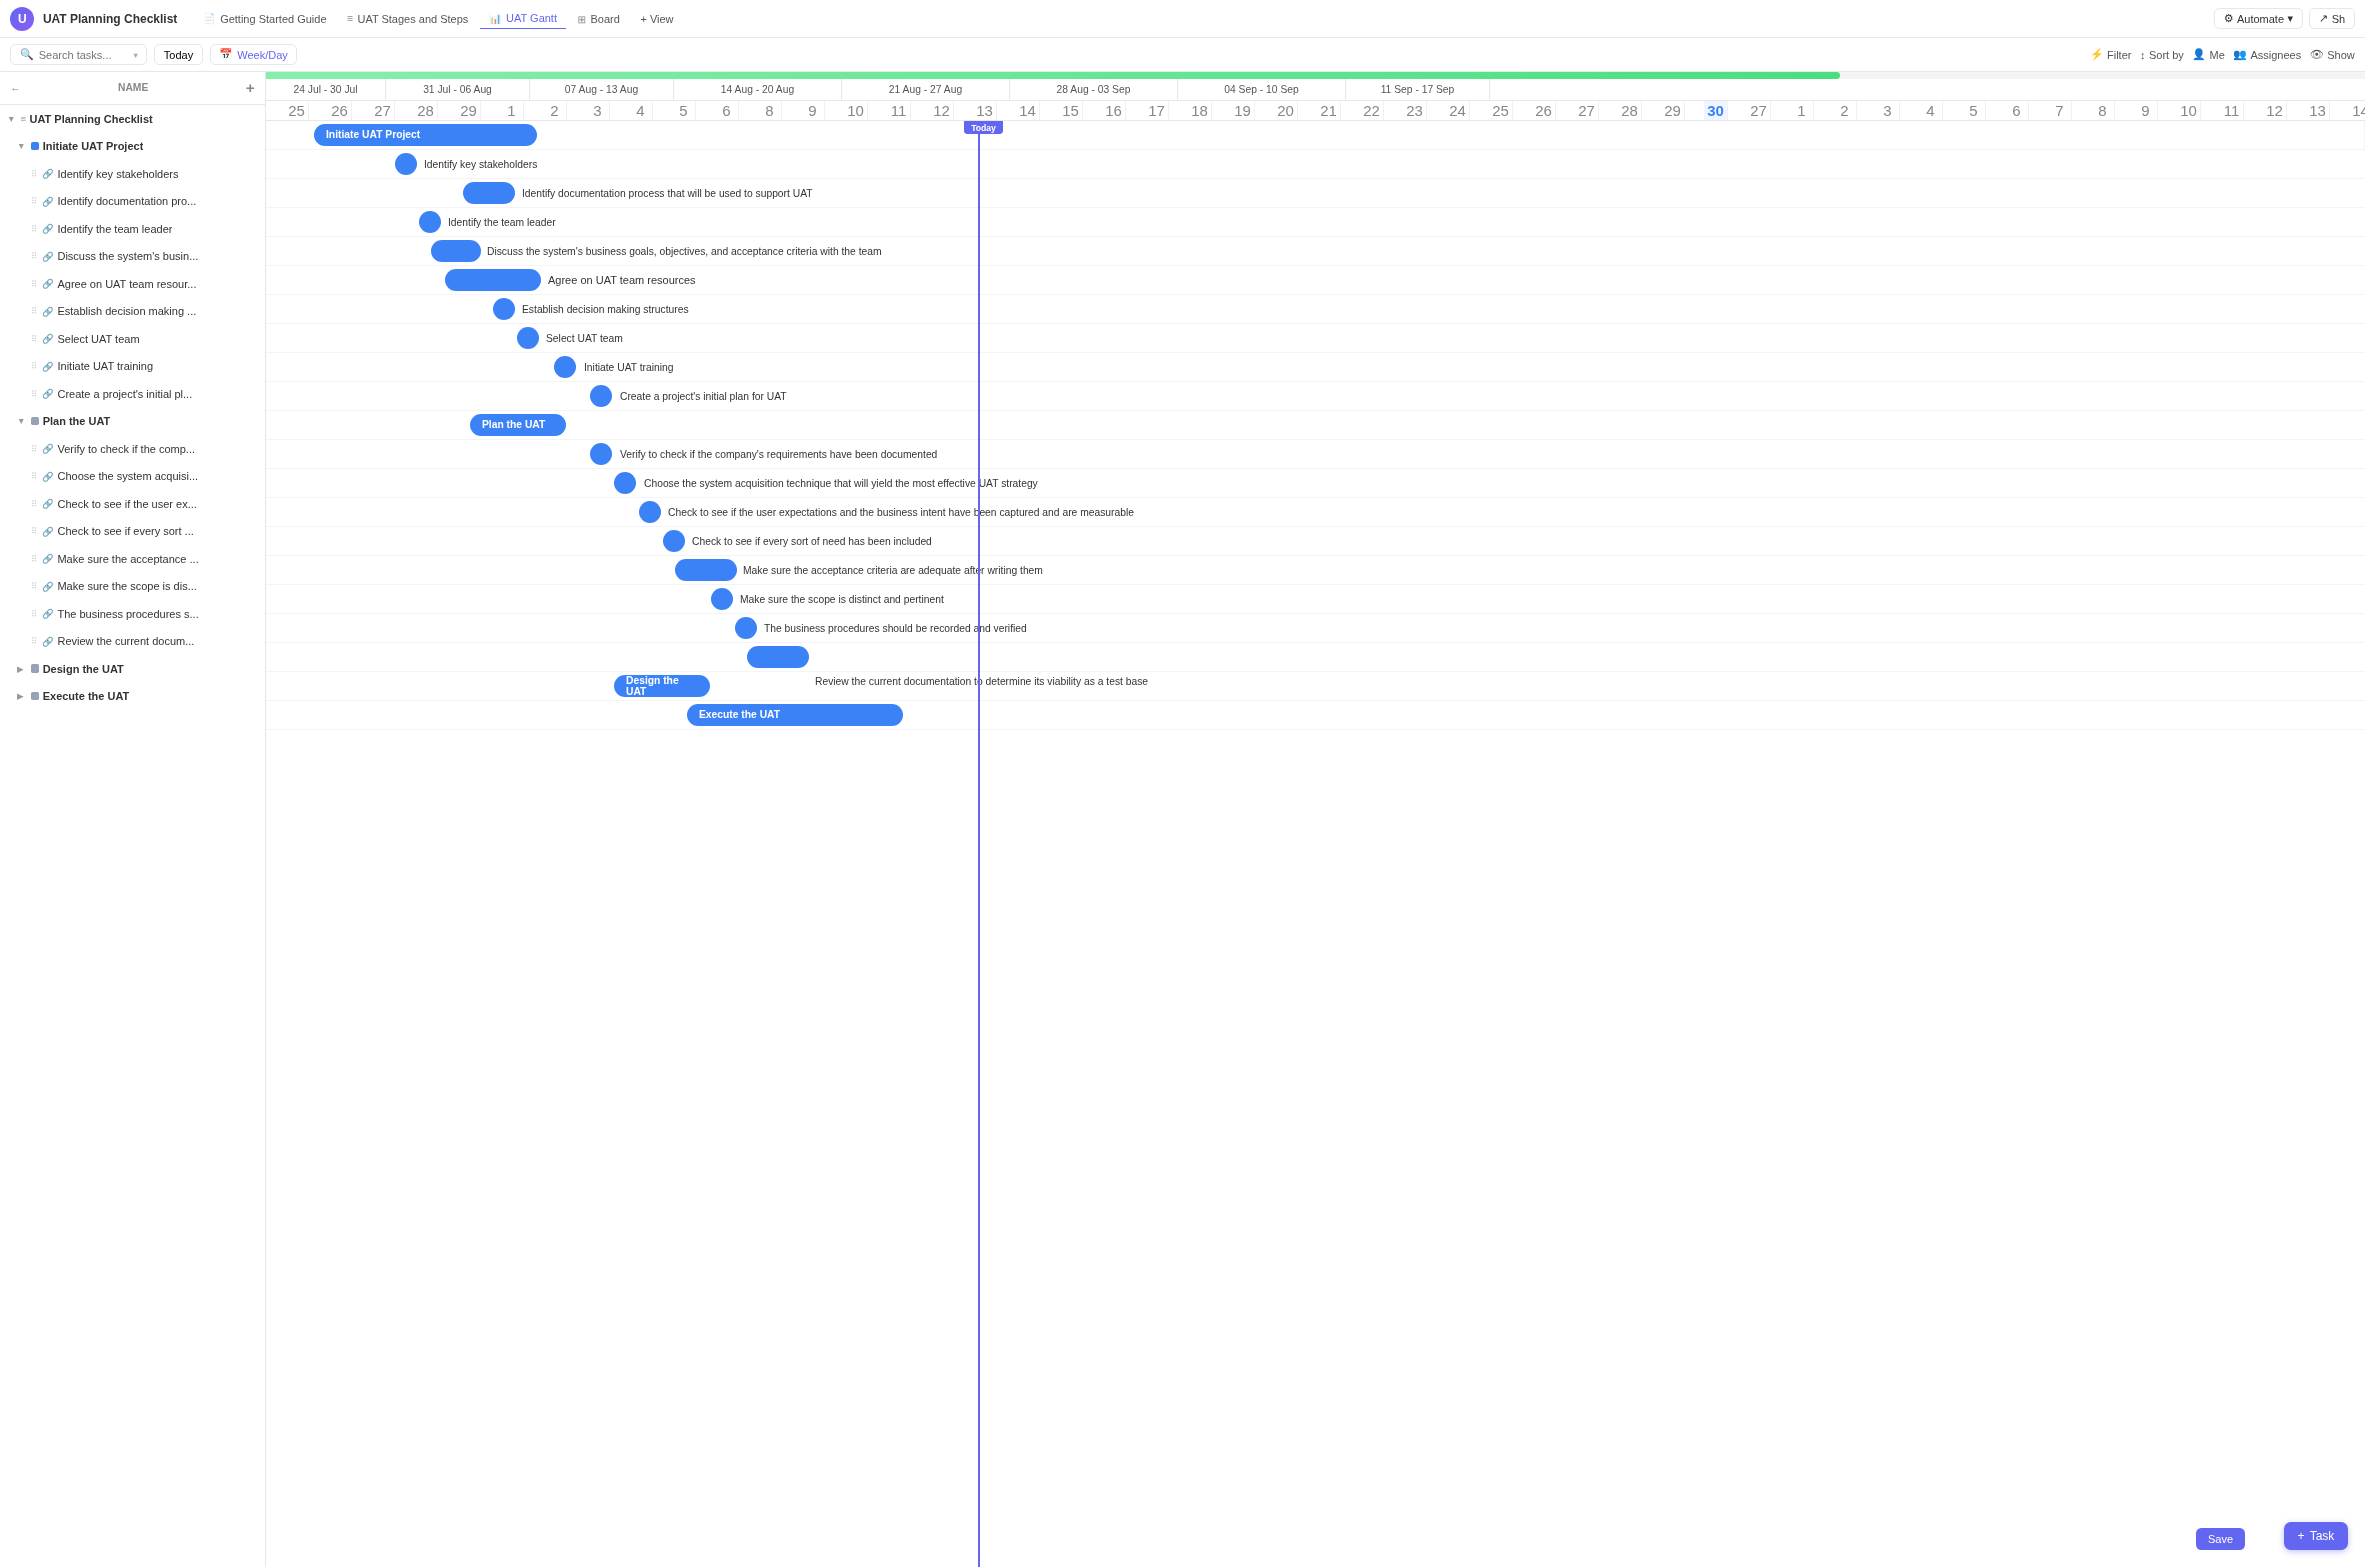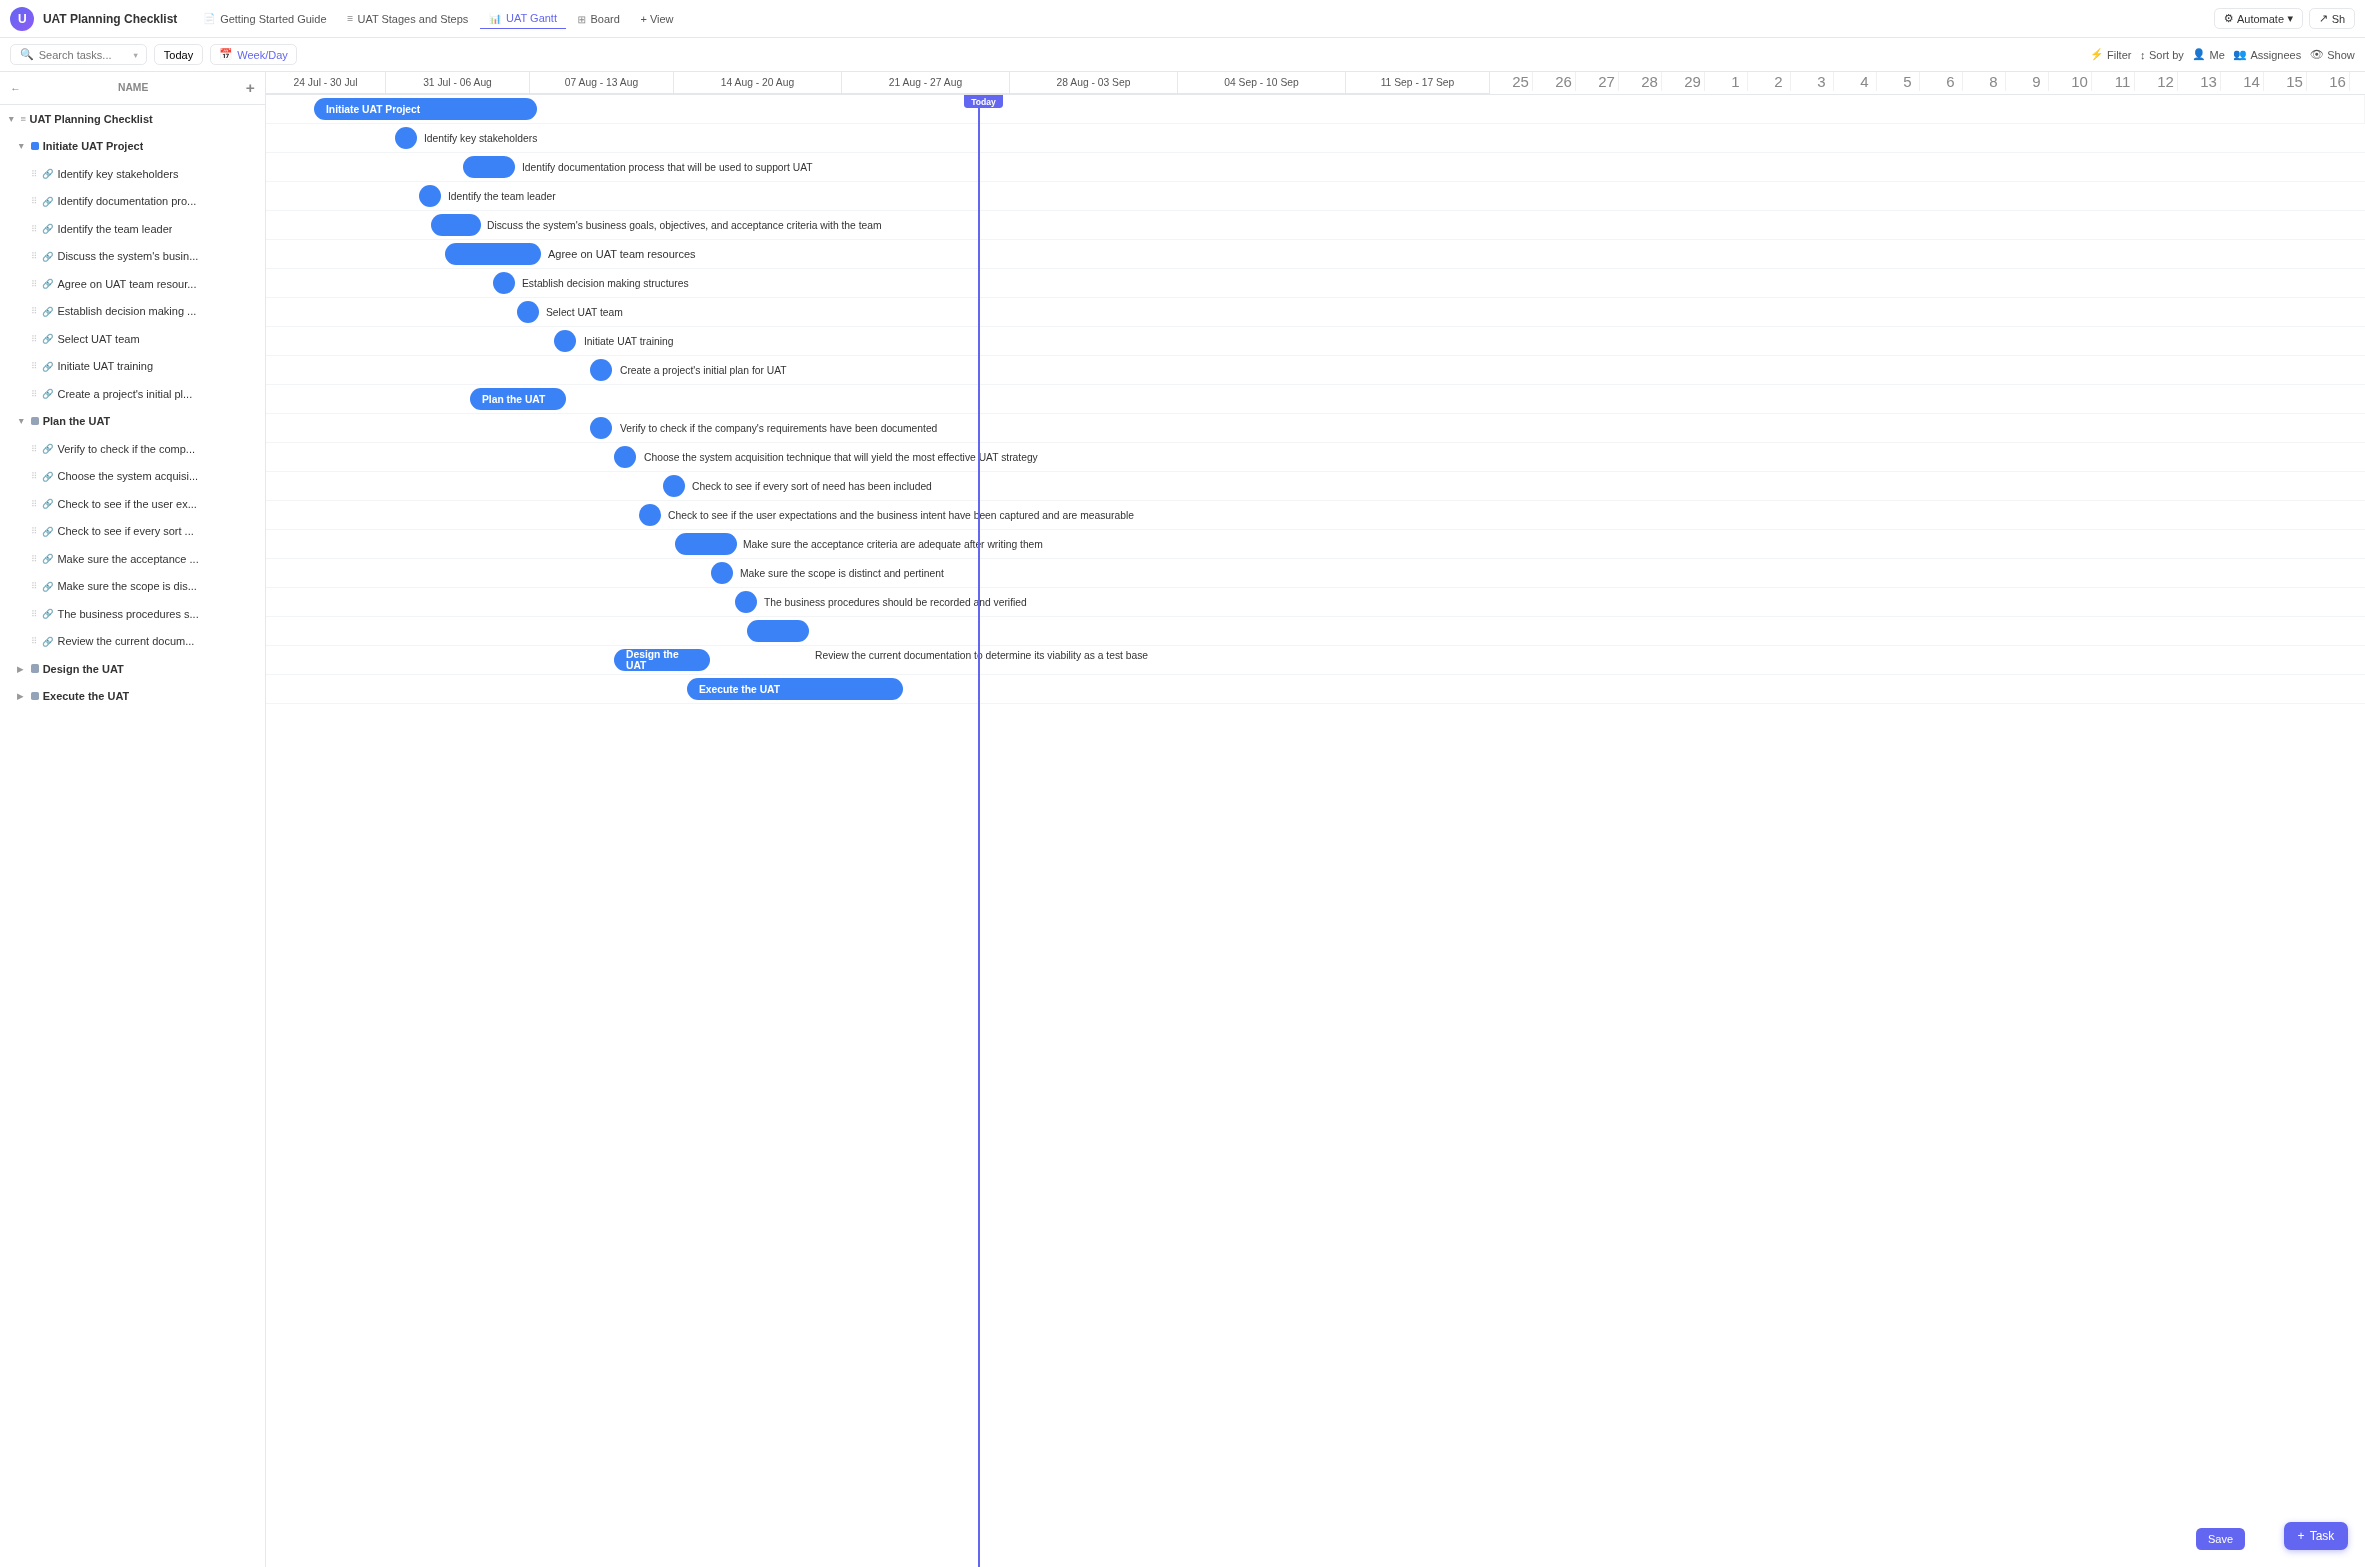--- a/index.html
+++ b/index.html
@@ -82,21 +82,21 @@
     .tree-collapse { font-size: 8.6px; color: #999; cursor: pointer; width: 10.3px; }
     .tree-icon { font-size: 9.4px; color: #aaa; }
     .tree-color-dot { width: 8.6px; height: 8.6px; border-radius: 1.7px; flex-shrink: 0; }
     .tree-label { font-size: 11px; color: #333; white-space: nowrap; overflow: hidden; text-overflow: ellipsis; max-width: 172px; }
     .tree-label.group { font-weight: 600; }
     .drag-handle { color: #ccc; font-size: 8.6px; margin-right: 1.7px; }
 
     
     .gantt-area { flex: 1; overflow: hidden; display: flex; flex-direction: column; }
     .gantt-header {
-      display: flex; flex-direction: row;
+      display: flex; flex-direction: column;
       border-bottom: 0.9px solid #e5e7eb; background: #fff;
     }
     .gantt-weeks {
       display: flex; height: 22px; border-bottom: 0.9px solid #e5e7eb;
     }
     .gantt-days { display: flex; height: 19px; }
     .week-cell {
       border-right: 0.9px solid #e5e7eb; display: flex; align-items: center;
       justify-content: center; font-size: 10.3px; color: #555; font-weight: 500;
       flex-shrink: 0;
@@ -504,27 +504,27 @@
         <div style="position:absolute; left:324px; top:50%; transform:translateY(-50%); width:22px; height:22px; border-radius:50%; background:#3b82f6; z-index:2; cursor:pointer;"></div>
         <span style="position:absolute; left:354px; top:50%; transform:translateY(-50%); font-size:10.3px; color:#333; white-space:nowrap;">Verify to check if the company's requirements have been documented</span>
       </div>
 
       <div class="gantt-row" style="position:relative; height:29px; border-bottom:0.9px solid #f3f4f6;">
         <div style="position:absolute; left:348px; top:50%; transform:translateY(-50%); width:22px; height:22px; border-radius:50%; background:#3b82f6; z-index:2; cursor:pointer;"></div>
         <span style="position:absolute; left:378px; top:50%; transform:translateY(-50%); font-size:10.3px; color:#333; white-space:nowrap;">Choose the system acquisition technique that will yield the most effective UAT strategy</span>
       </div>
 
       <div class="gantt-row" style="position:relative; height:29px; border-bottom:0.9px solid #f3f4f6;">
+        <div style="position:absolute; left:373px; top:50%; transform:translateY(-50%); width:22px; height:22px; border-radius:50%; background:#3b82f6; z-index:2; cursor:pointer;"></div>
+        <span style="position:absolute; left:402px; top:50%; transform:translateY(-50%); font-size:10.3px; color:#333; white-space:nowrap;">Check to see if the user expectations and the business intent have been captured and are measurable</span>
+      </div>
+
+      <div class="gantt-row" style="position:relative; height:29px; border-bottom:0.9px solid #f3f4f6;">
         <div style="position:absolute; left:397px; top:50%; transform:translateY(-50%); width:22px; height:22px; border-radius:50%; background:#3b82f6; z-index:2; cursor:pointer;"></div>
         <span style="position:absolute; left:426px; top:50%; transform:translateY(-50%); font-size:10.3px; color:#333; white-space:nowrap;">Check to see if every sort of need has been included</span>
-      </div>
-
-      <div class="gantt-row" style="position:relative; height:29px; border-bottom:0.9px solid #f3f4f6;">
-        <div style="position:absolute; left:373px; top:50%; transform:translateY(-50%); width:22px; height:22px; border-radius:50%; background:#3b82f6; z-index:2; cursor:pointer;"></div>
-        <span style="position:absolute; left:402px; top:50%; transform:translateY(-50%); font-size:10.3px; color:#333; white-space:nowrap;">Check to see if the user expectations and the business intent have been captured and are measurable</span>
       </div>
 
       <div class="gantt-row" style="position:relative; height:29px; border-bottom:0.9px solid #f3f4f6;">
         <div style="position:absolute; left:409px; top:50%; transform:translateY(-50%); width:62px; height:22px; background:#3b82f6; border-radius:17px; z-index:2; cursor:pointer;"></div>
         <span style="position:absolute; left:477px; top:50%; transform:translateY(-50%); font-size:10.3px; color:#333; white-space:nowrap;">Make sure the acceptance criteria are adequate after writing them</span>
       </div>
 
       <div class="gantt-row" style="position:relative; height:29px; border-bottom:0.9px solid #f3f4f6;">
         <div style="position:absolute; left:445px; top:50%; transform:translateY(-50%); width:22px; height:22px; border-radius:50%; background:#3b82f6; z-index:2; cursor:pointer;"></div>
         <span style="position:absolute; left:474px; top:50%; transform:translateY(-50%); font-size:10.3px; color:#333; white-space:nowrap;">Make sure the scope is distinct and pertinent</span>

